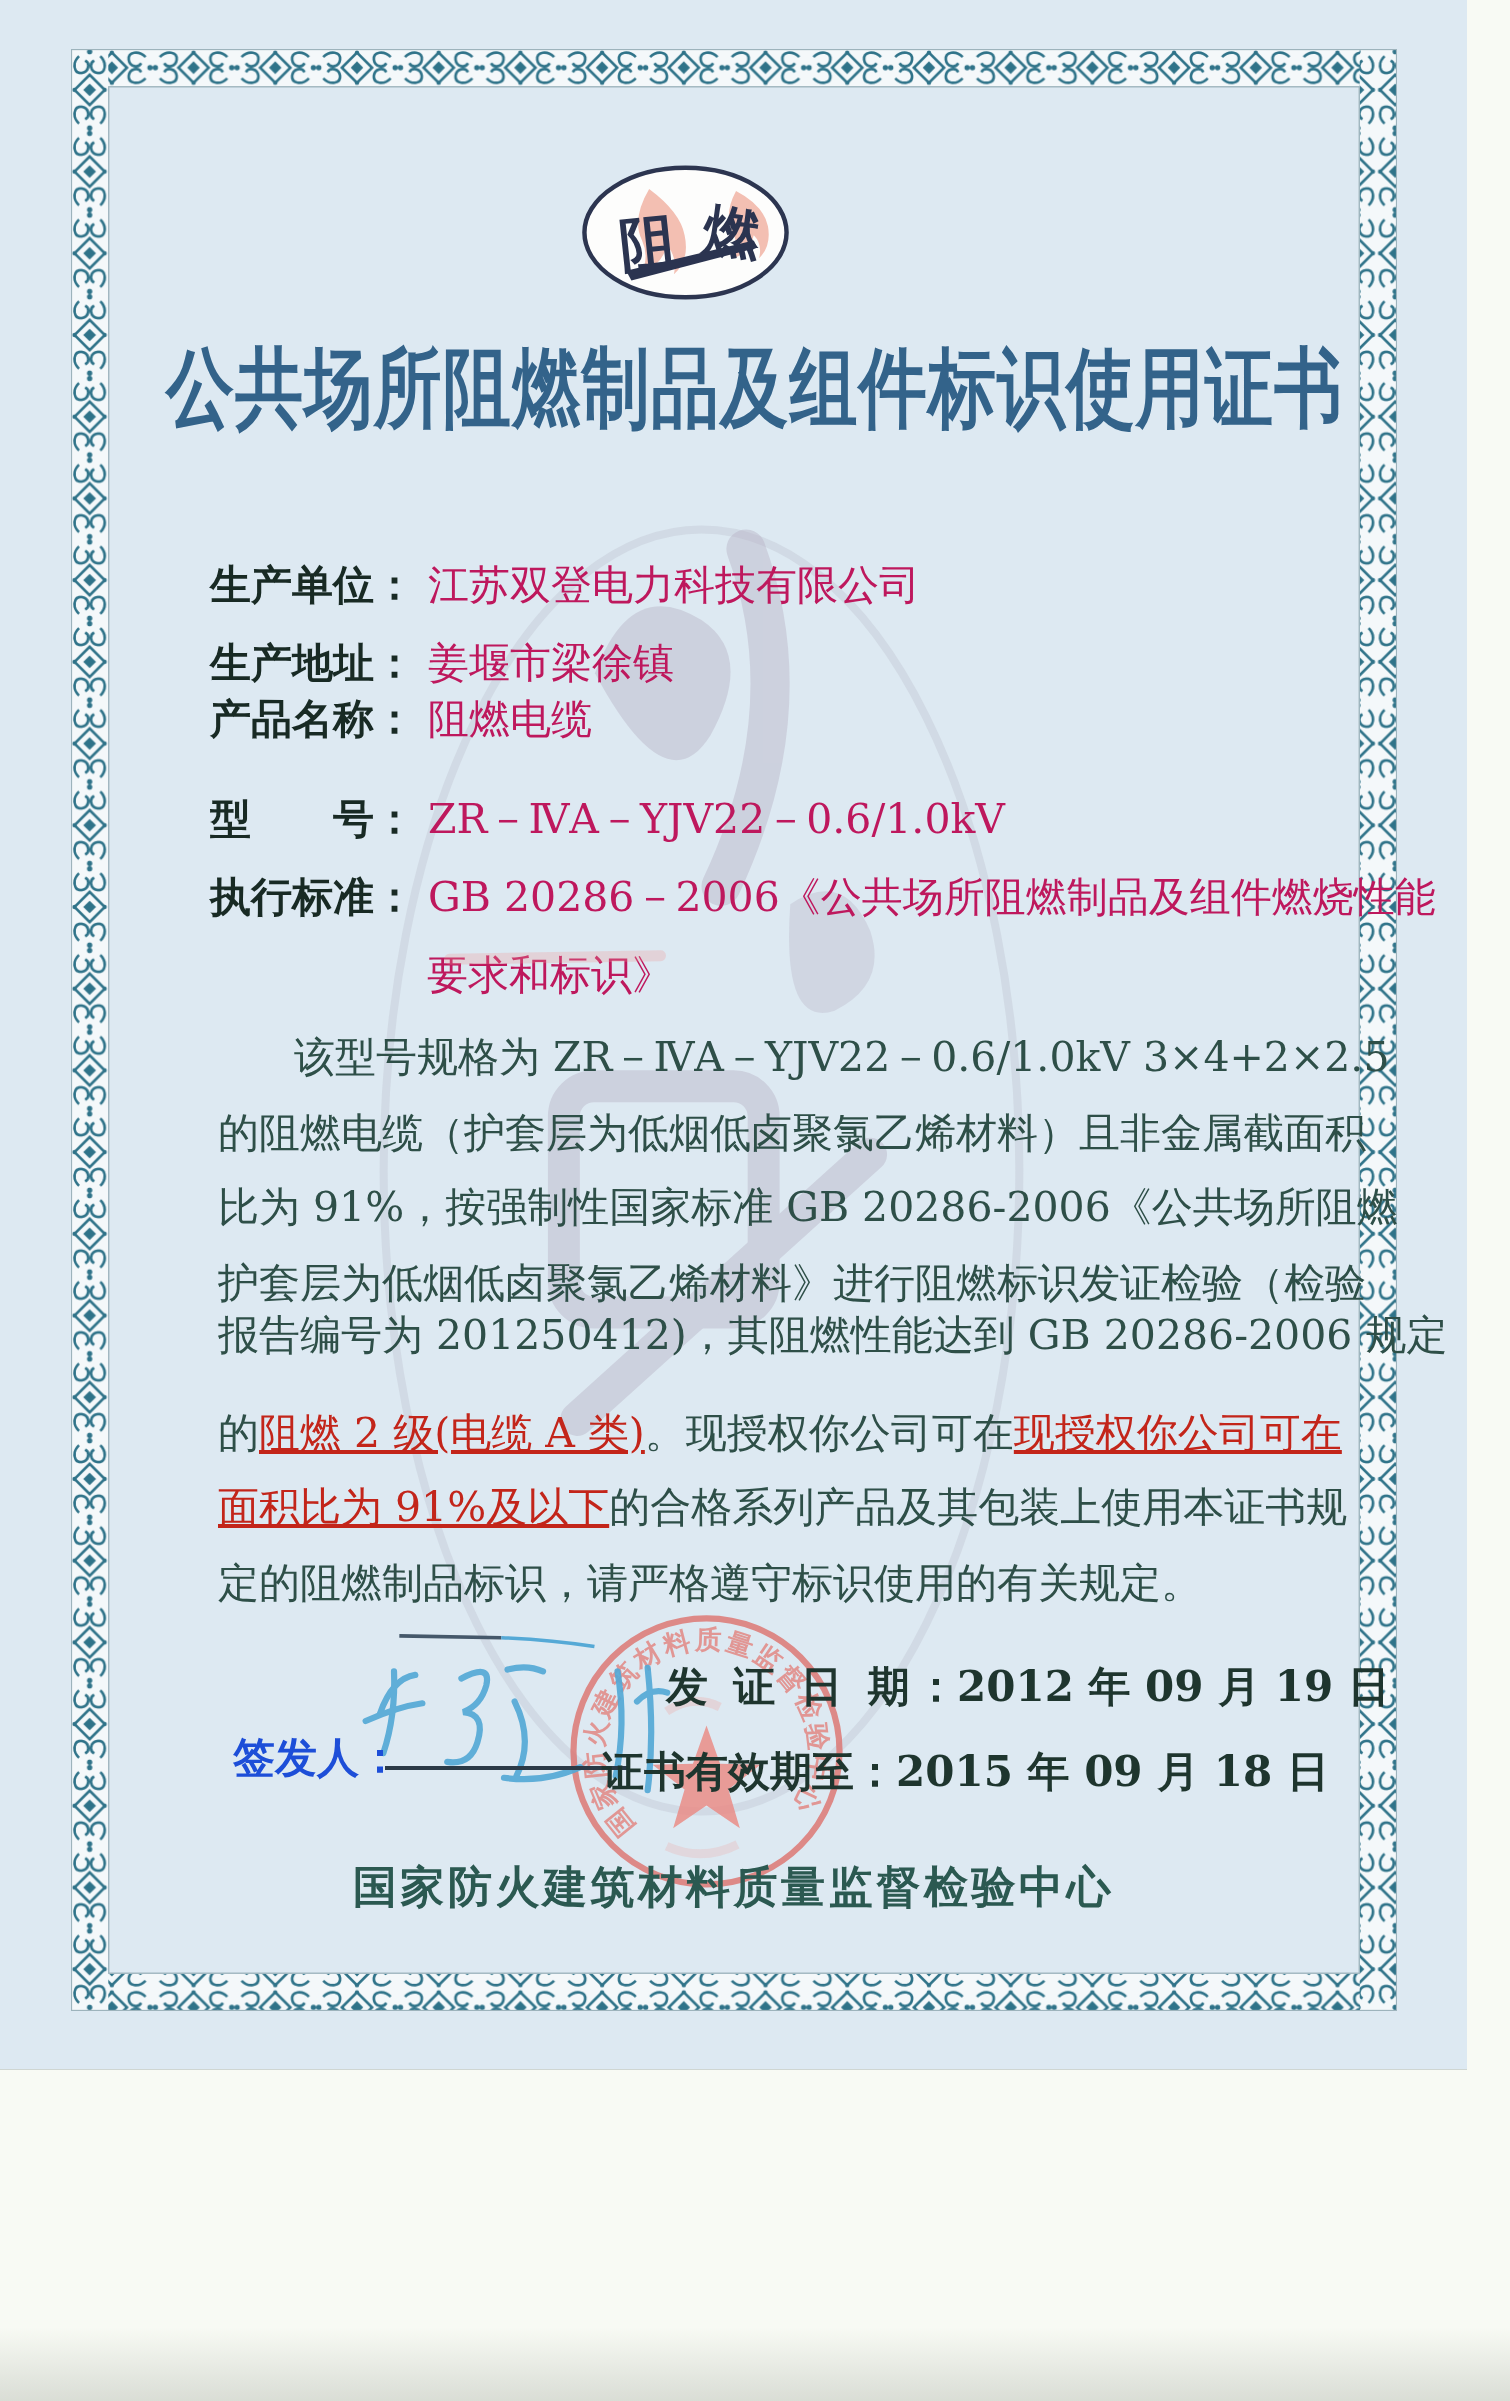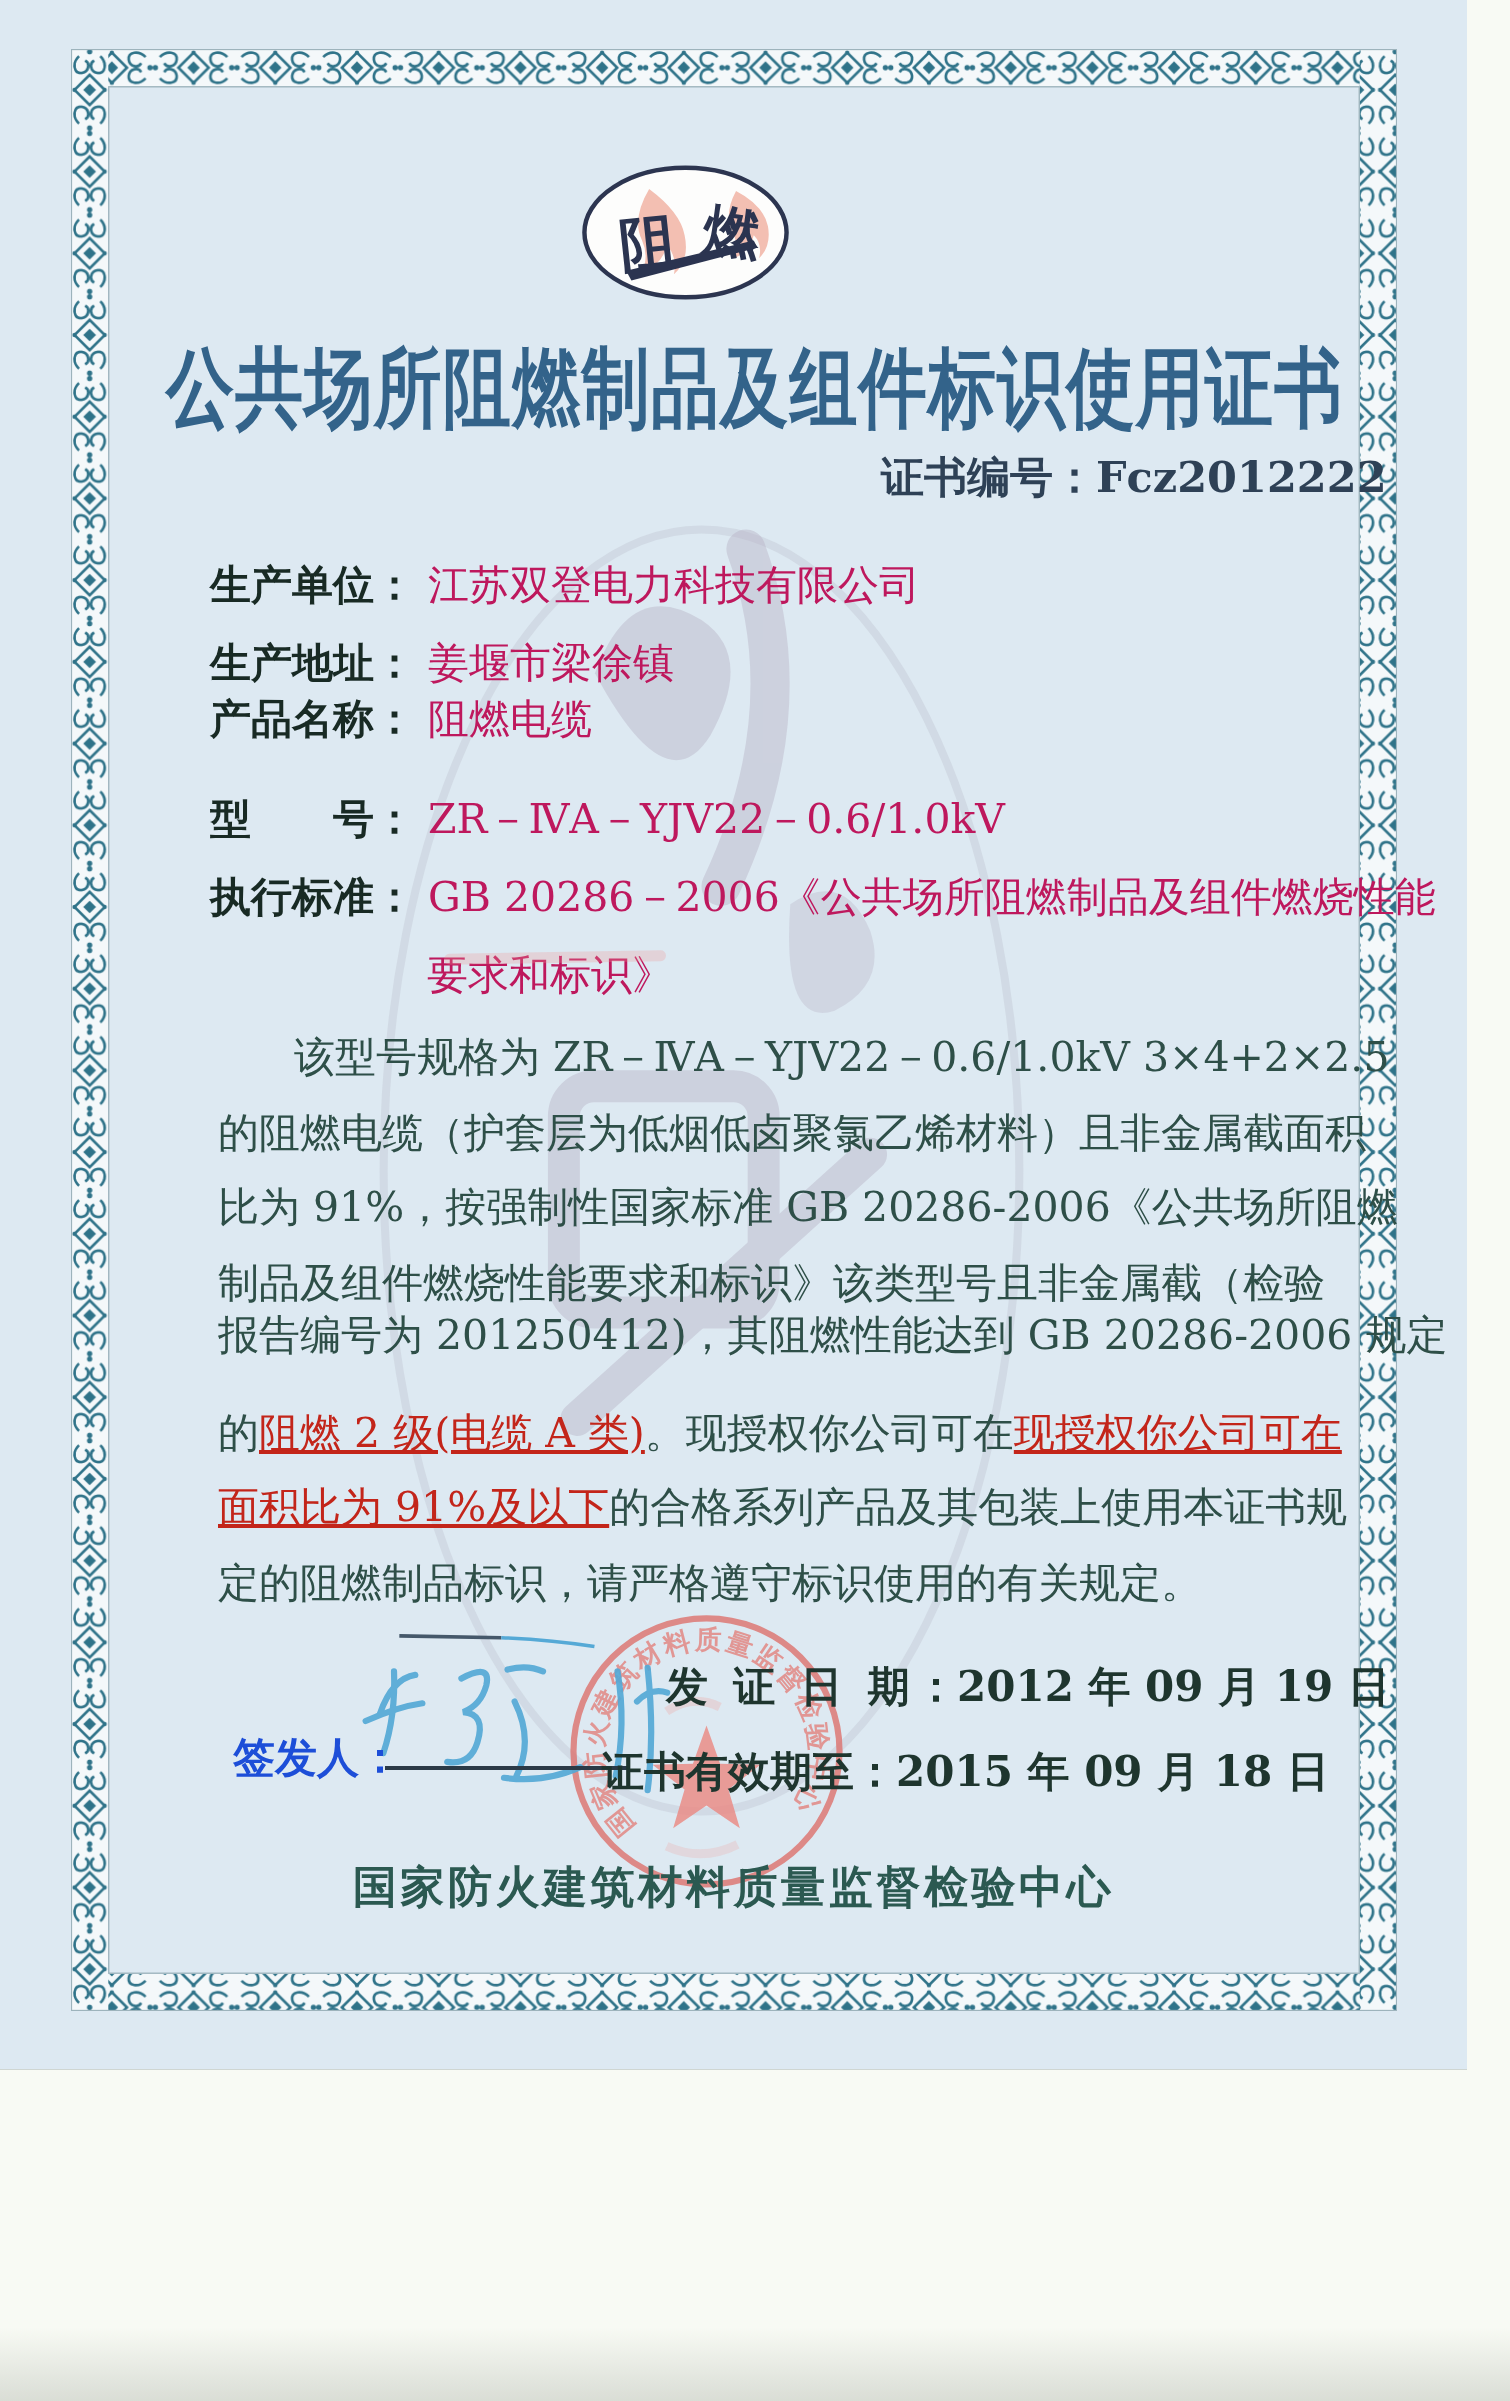--- a/index.html
+++ b/index.html
@@ -110,23 +110,20 @@
         <text x="44" y="112" font-size="66" transform="rotate(-6 70 84)">阻</text>
         <text x="140" y="100" font-size="64" transform="rotate(8 176 72)">燃</text>
       </g>
       <polygon points="52,120 196,86 200,94 58,131" fill="#2b3450"></polygon>
     </svg>
 
     <div class="abs title">
       <span class="title-inner">公共场所阻燃制品及组件标识使用证书</span>
     </div>
 
-    <div class="abs certno">
-      <span>证书编号：</span><span>Fcz2012222</span>
-    </div>
 
     <div class="abs frow" style="top:558px;">
       <span class="flabel">生产单位：</span>
       <span class="fvalue">江苏双登电力科技有限公司</span>
     </div>
     <div class="abs frow" style="top:636px;">
       <span class="flabel">生产地址：</span>
       <span class="fvalue">姜堰市梁徐镇</span>
     </div>
     <div class="abs frow" style="top:692px;">
@@ -144,21 +141,21 @@
     <div class="abs frow" style="top:948px;">
       <span class="flabel"></span>
       <span class="fvalue">要求和标识》</span>
     </div>
 
     <div class="abs smudge"></div>
 
     <div class="abs pline first" style="top:1030px;">该型号规格为 ZR－ⅣA－YJV22－0.6/1.0kV 3×4+2×2.5</div>
     <div class="abs pline" style="top:1106px;">的阻燃电缆（护套层为低烟低卤聚氯乙烯材料）且非金属截面积</div>
     <div class="abs pline" style="top:1180px;">比为 91%，按强制性国家标准 GB 20286-2006《公共场所阻燃</div>
-    <div class="abs pline" style="top:1256px;">制品及组件燃烧性能要求和标识》该类型号且非金属截（检验</div>
+    <div class="abs pline" style="top:1256px;">护套层为低烟低卤聚氯乙烯材料》进行阻燃标识发证检验（检验</div>
     <div class="abs pline" style="top:1308px;">报告编号为 201250412)，其阻燃性能达到 GB 20286-2006 规定</div>
     <div class="abs pline" style="top:1406px;">
       <span>的</span><span class="red">阻燃 2 级(电缆 A 类)</span><span>。现授权你公司可在</span><span class="red">现授权你公司可在</span>
     </div>
     <div class="abs pline" style="top:1480px;">
       <span class="red">面积比为 91%及以下</span><span>的合格系列产品及其包装上使用本证书规</span>
     </div>
     <div class="abs pline last" style="top:1556px;">定的阻燃制品标识，请严格遵守标识使用的有关规定。</div>
 
     <svg class="abs" style="left:560px;top:1605px;" width="293" height="298" viewBox="0 0 330 336">

